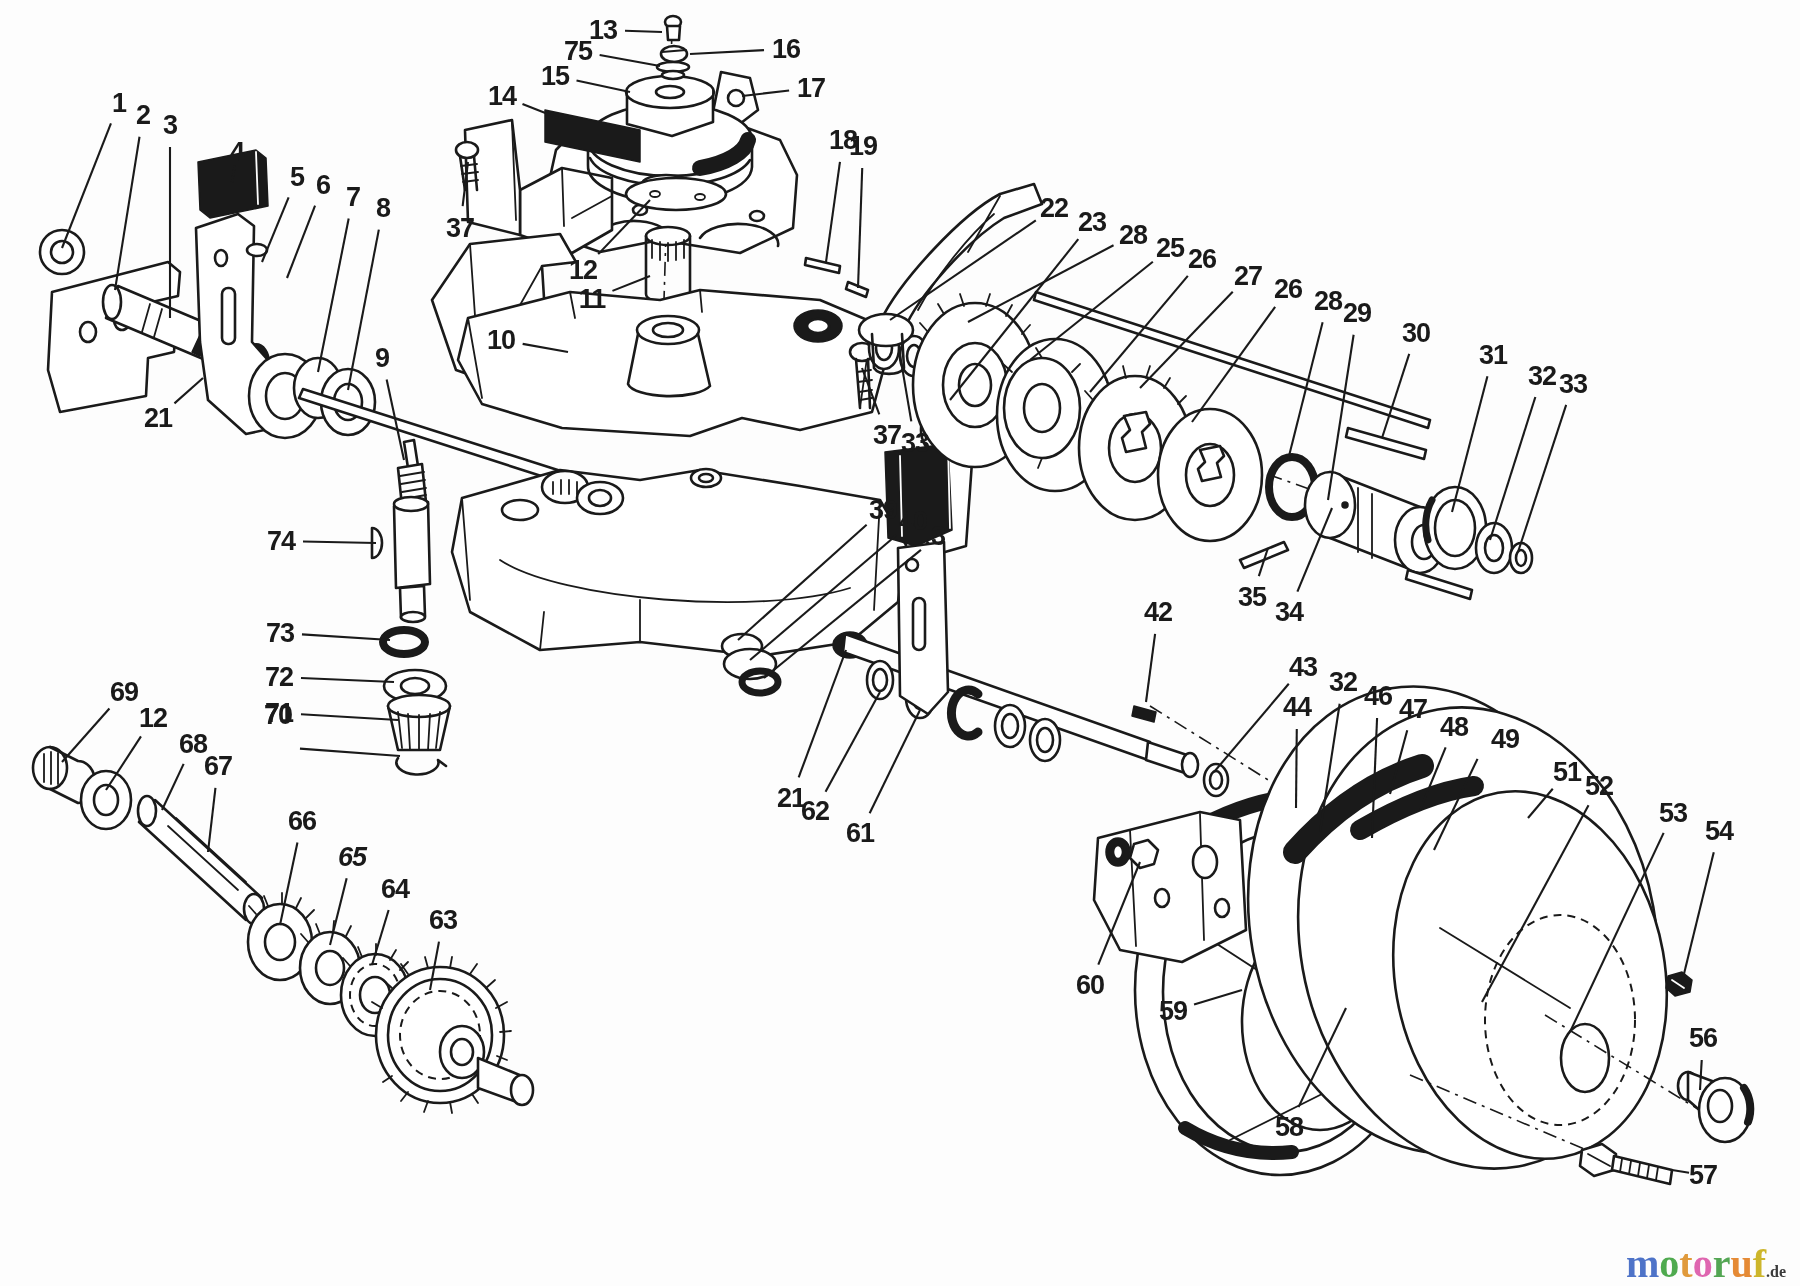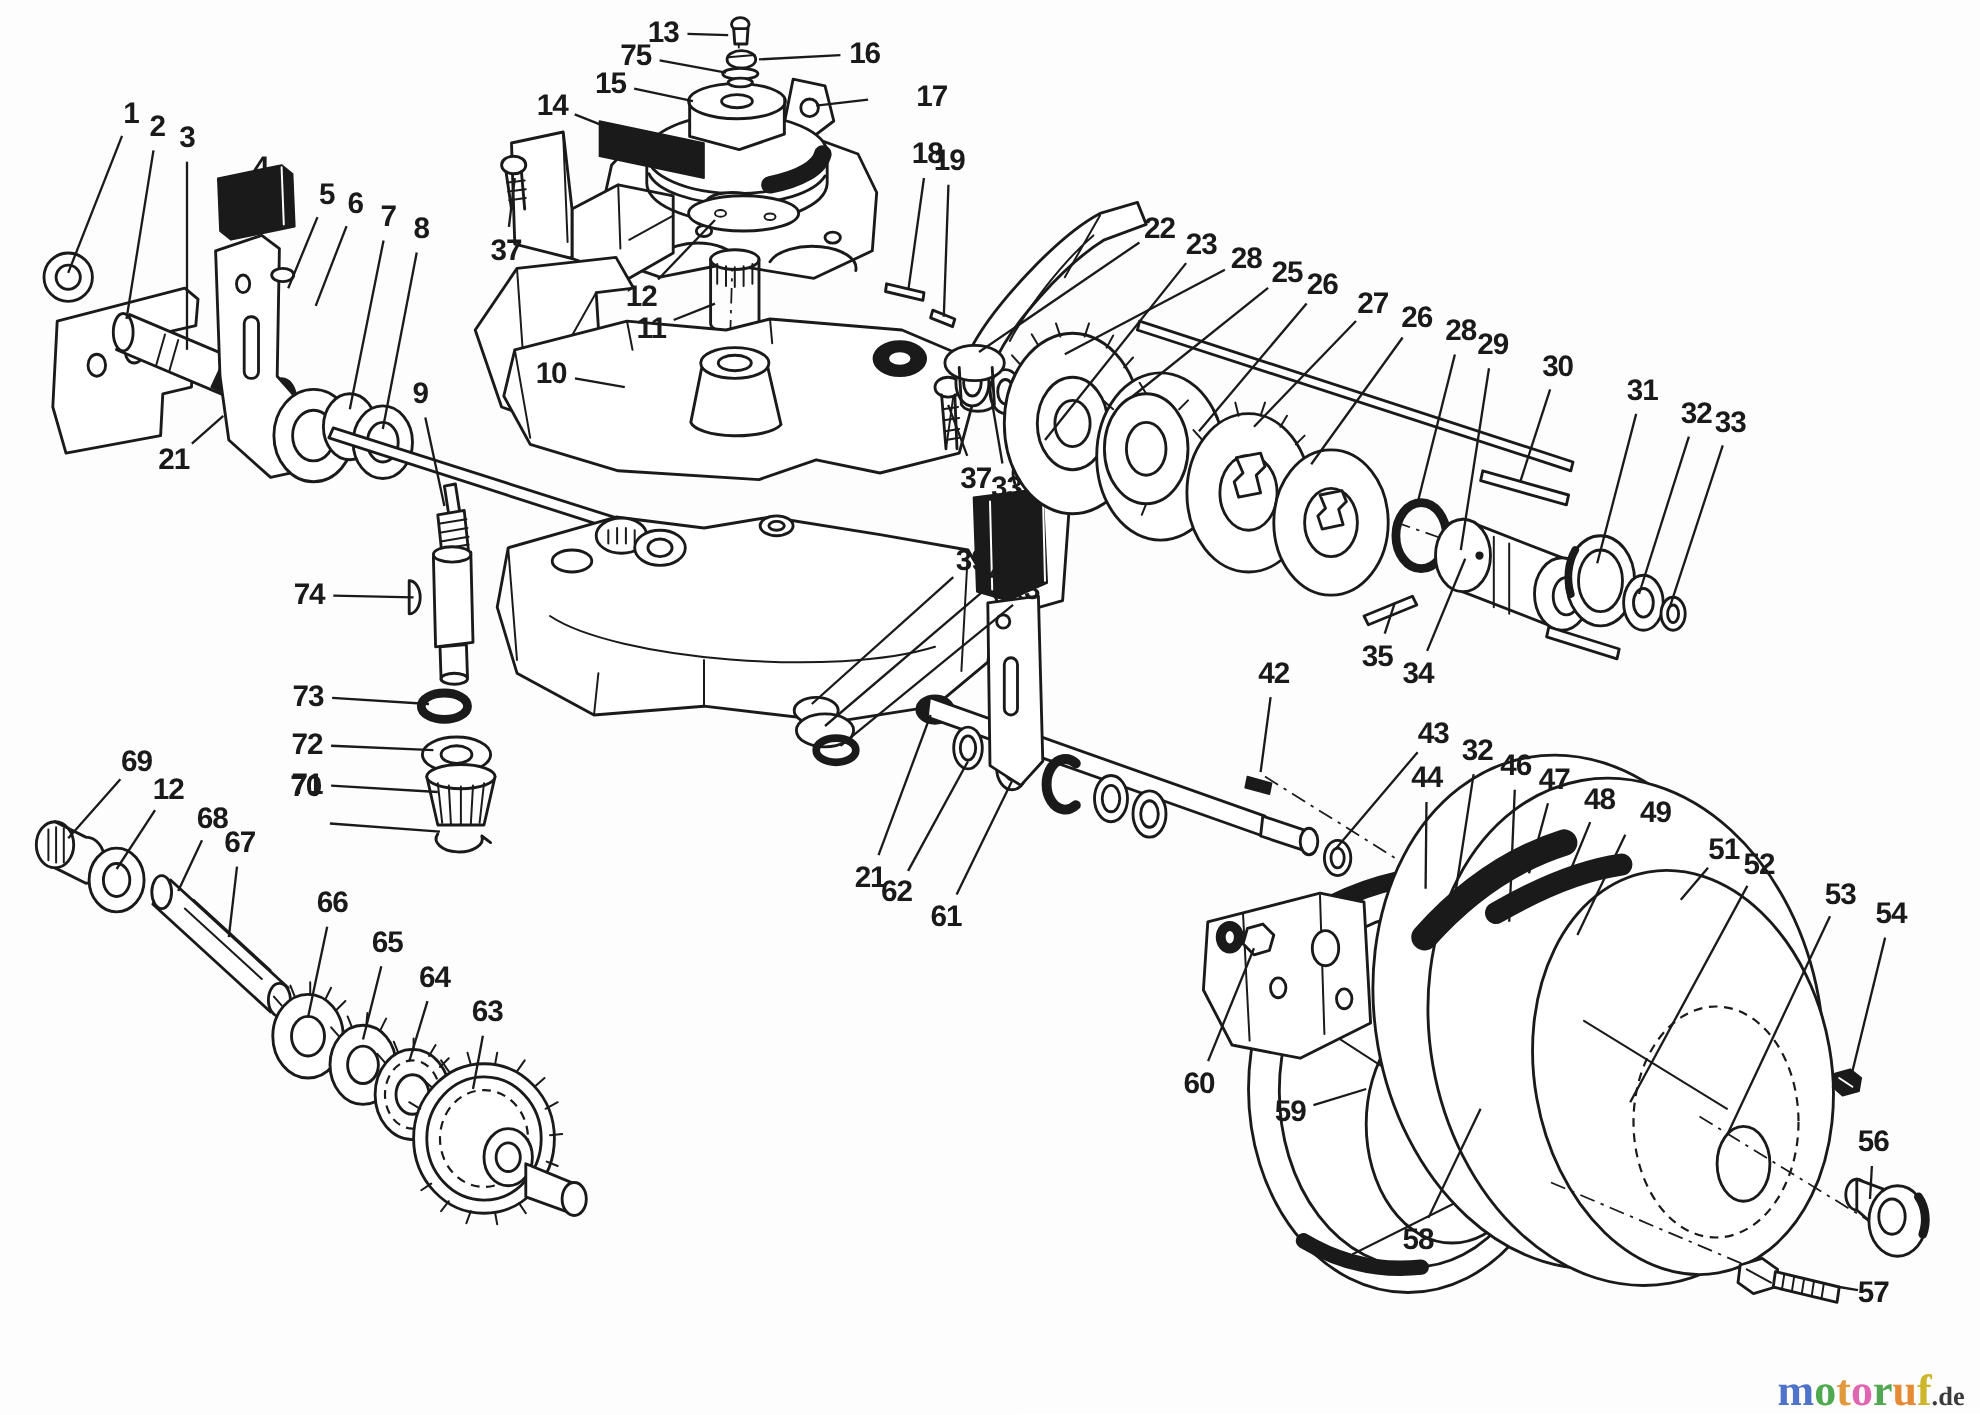--- a/index.html
+++ b/index.html
@@ -11,21 +11,21 @@
   .st{fill:none;stroke:var(--ink);stroke-width:1.8;stroke-linecap:round;}
   .sb{fill:var(--ink);stroke:var(--ink);stroke-width:1.5;stroke-linejoin:round;}
   .dash{fill:none;stroke:var(--ink);stroke-width:1.6;stroke-dasharray:14 6 3 6;}
   .dsh2{fill:none;stroke:var(--ink);stroke-width:2;stroke-dasharray:8 6;}
   .thick{fill:none;stroke:var(--ink);stroke-linecap:round;}
   .callout{position:absolute;transform:translate(-50%,-50%);font-weight:800;font-size:27px;
            color:var(--ink);letter-spacing:-1px;line-height:1;white-space:nowrap;}
   .leaders line{stroke:var(--ink);stroke-width:2.1;}
   .logo{position:absolute;right:14px;bottom:2px;text-decoration:none;
         font-family:"Liberation Serif",serif;font-weight:700;font-size:40px;line-height:1;}
-  .logo .de{font-size:24px;font-weight:700;}
+  .logo .de{font-size:16px;font-weight:700;}
 </style>
 </head>
 <body>
 
 <div class="stage" style="background: rgb(253, 253, 253);">
 
 <svg class="art" viewBox="0 0 1800 1286">
 
   <g>
     <path class="dash" d="M672,30 L664,300"></path>
@@ -450,29 +450,29 @@
       <div class="callout" style="left: 281px; top: 541px;">74</div>
       <div class="callout" style="left: 280px; top: 633px;">73</div>
       <div class="callout" style="left: 279px; top: 677px;">72</div>
       <div class="callout" style="left: 279px; top: 713px;">71</div>
       <div class="callout" style="left: 278px; top: 715px;">70</div>
       <div class="callout" style="left: 124px; top: 692px;">69</div>
       <div class="callout" style="left: 153px; top: 718px;">12</div>
       <div class="callout" style="left: 193px; top: 744px;">68</div>
       <div class="callout" style="left: 218px; top: 766px;">67</div>
       <div class="callout" style="left: 302px; top: 821px;">66</div>
-      <div class="callout" style="left: 352px; top: 857px;">65</div>
+      <div class="callout" style="left: 352px; top: 857px; font-style: italic;">65</div>
       <div class="callout" style="left: 395px; top: 889px;">64</div>
       <div class="callout" style="left: 443px; top: 920px;">63</div>
       <div class="callout" style="left: 603px; top: 30px;">13</div>
       <div class="callout" style="left: 578px; top: 51px;">75</div>
       <div class="callout" style="left: 786px; top: 49px;">16</div>
       <div class="callout" style="left: 555px; top: 76px;">15</div>
       <div class="callout" style="left: 502px; top: 96px;">14</div>
-      <div class="callout" style="left: 811px; top: 88px; margin-left: 36px;">17</div>
+      <div class="callout" style="left: 811px; top: 88px;">17</div>
       <div class="callout" style="left: 460px; top: 228px;">37</div>
       <div class="callout" style="left: 583px; top: 270px;">12</div>
       <div class="callout" style="left: 592px; top: 299px;">11</div>
       <div class="callout" style="left: 501px; top: 340px;">10</div>
       <div class="callout" style="left: 843px; top: 140px;">18</div>
       <div class="callout" style="left: 863px; top: 146px;">19</div>
       <div class="callout" style="left: 1054px; top: 208px;">22</div>
       <div class="callout" style="left: 1092px; top: 222px;">23</div>
       <div class="callout" style="left: 1133px; top: 235px;">28</div>
       <div class="callout" style="left: 1170px; top: 248px;">25</div>

